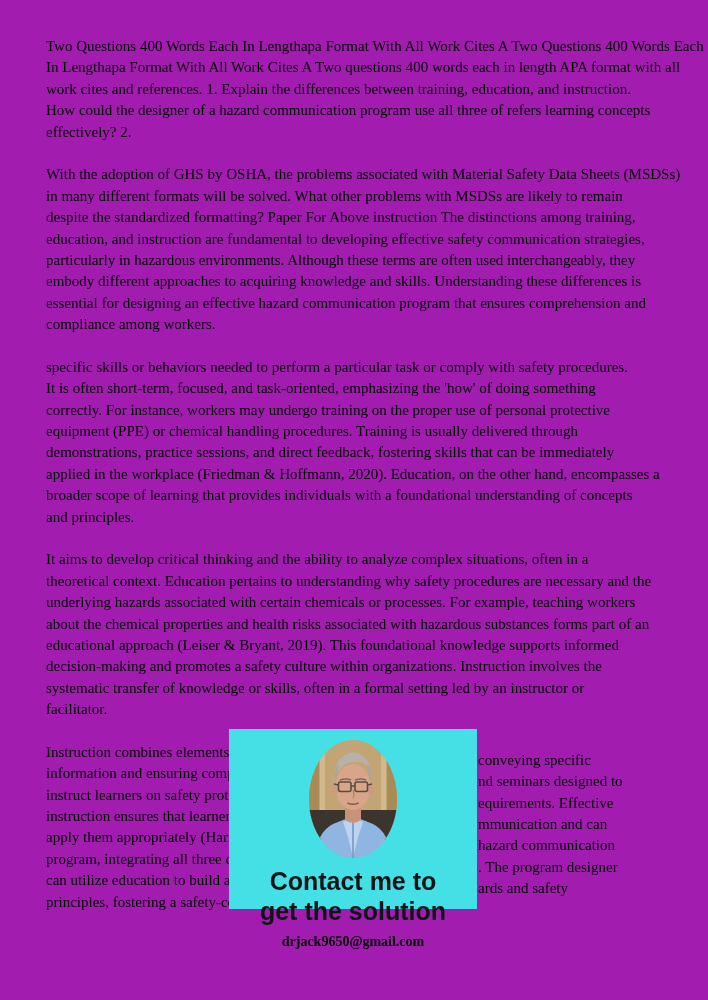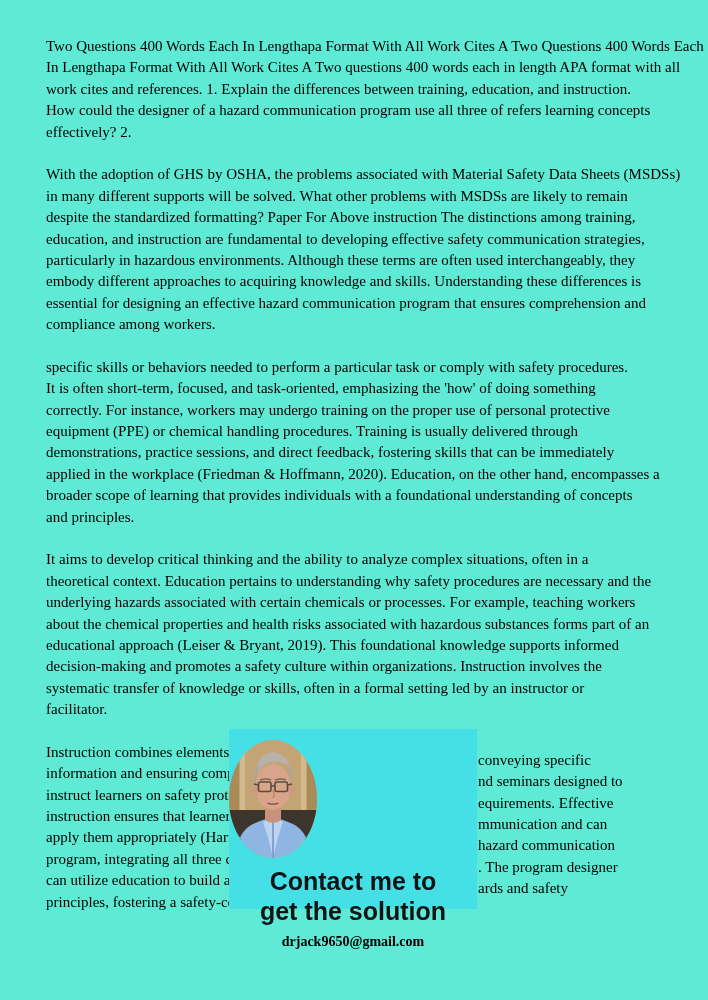--- a/index.html
+++ b/index.html
@@ -3,32 +3,32 @@
 <meta charset="utf-8">
 <style>
   html, body { margin:0; padding:0; }
   body {
     width:708px; height:1000px;
     background:#ffffff;
     font-family:"Liberation Serif", serif;
     color:#000000;
     overflow:hidden;
   }
-  .page { position:relative; width:708px; height:1000px; background:#5eead4; overflow:hidden;text-decoration:underline; }
+  .page { position:relative; width:708px; height:1000px; background:#a21caf; overflow:hidden;text-decoration:underline; }
   .doc  { position:absolute; left:46px; top:36px; width:648px; font-size:15px; line-height:21.4px; }
   .para { margin:0 0 21.4px 0; }
   .line { white-space:nowrap; height:21.4px; }
   .sline { position:relative; white-space:nowrap; height:21.4px; }
   .frag-left { white-space:nowrap; }
   .frag-right { position:absolute; left:432px; top:8px; white-space:nowrap; }
   .overlay {
     position:absolute; left:229px; top:729px;
     width:248px; height:180px;
     z-index:5;
-    display:flex; flex-direction:column; 
+    display:flex; flex-direction:column; align-items:center;
     box-sizing:border-box;
   }
   .photo-wrap { margin-top:11px; height:118px; }
   .headline {
     font-family:"Liberation Sans", sans-serif;
     font-weight:bold;
     font-size:25px; line-height:30px;
     color:#101417;
     text-align:center;
     margin-top:8px;
@@ -50,21 +50,21 @@
   <div class="doc">
     <div class="para">
         <div class="line">Two Questions 400 Words Each In Lengthapa Format With All Work Cites A Two Questions 400 Words Each</div>
         <div class="line">In Lengthapa Format With All Work Cites A Two questions 400 words each in length APA format with all</div>
         <div class="line">work cites and references. 1. Explain the differences between training, education, and instruction.</div>
         <div class="line">How could the designer of a hazard communication program use all three of refers learning concepts</div>
         <div class="line">effectively? 2.</div>
       </div>
     <div class="para">
         <div class="line">With the adoption of GHS by OSHA, the problems associated with Material Safety Data Sheets (MSDSs)</div>
-        <div class="line">in many different supports will be solved. What other problems with MSDSs are likely to remain</div>
+        <div class="line">in many different formats will be solved. What other problems with MSDSs are likely to remain</div>
         <div class="line">despite the standardized formatting? Paper For Above instruction The distinctions among training,</div>
         <div class="line">education, and instruction are fundamental to developing effective safety communication strategies,</div>
         <div class="line">particularly in hazardous environments. Although these terms are often used interchangeably, they</div>
         <div class="line">embody different approaches to acquiring knowledge and skills. Understanding these differences is</div>
         <div class="line">essential for designing an effective hazard communication program that ensures comprehension and</div>
         <div class="line">compliance among workers.</div>
       </div>
     <div class="para">
         <div class="line">specific skills or behaviors needed to perform a particular task or comply with safety procedures.</div>
         <div class="line">It is often short-term, focused, and task-oriented, emphasizing the 'how' of doing something</div>

